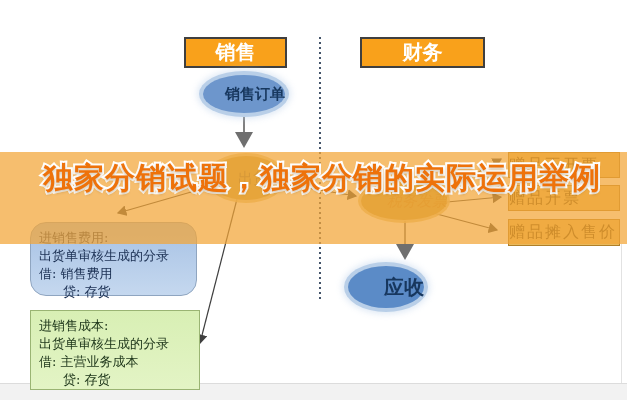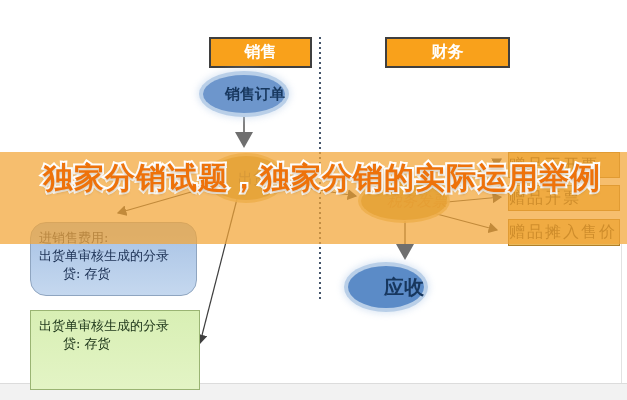--- a/index.html
+++ b/index.html
@@ -2,21 +2,21 @@
 <html><head>
 <meta charset="utf-8">
 <style>
   html,body{margin:0;padding:0;}
   body{width:627px;height:400px;position:relative;overflow:hidden;
        background:#ffffff;font-family:"DejaVu Sans","Liberation Sans",sans-serif;}
   .abs{position:absolute;box-sizing:border-box;}
 
   
   .lane-header{background:#f9a11b;border:2px solid #3f3f3f;color:#ffffff;
-    font-weight:bold;font-size:16px;display:flex;align-items:center;justify-content:center;margin-left:25px;}
+    font-weight:bold;font-size:20px;display:flex;align-items:center;justify-content:center;}
 
   
   .ellipse{border-radius:50%;display:flex;align-items:center;justify-content:flex-end;
     text-align:center;}
   .blue-ellipse{background:#6d96cc;box-shadow:0 0 0 4px #b9cfe8,0 0 6px 6px rgba(185,207,232,.45);
     color:#17375e;font-weight:bold;}
   .tan-ellipse{background:#c8a145;box-shadow:0 0 0 3px rgba(226,198,128,.85);
     font-family:"DejaVu Serif","Liberation Serif",serif;}
 
   
@@ -88,25 +88,28 @@
   <span>税务发票</span>
 </div>
 
 <div class="abs node ellipse blue-ellipse" style="left:348px;top:266px;width:76px;height:42px;font-size:20px;background:#5b8bc7;">
   <span>应收</span>
 </div>
 
 <div class="abs node note note-blue" style="left:30px;top:222px;width:167px;height:74px;border-radius:16px;">
   <span class="line">进销售费用:</span>
   <span class="line">出货单审核生成的分录</span>
+  <span class="line">借: 销售费用</span>
   <span class="line">贷: 存货</span>
 </div>
 
 <div class="abs node note note-green" style="left:30px;top:310px;width:170px;height:80px;">
+  <span class="line">进销售成本:</span>
   <span class="line">出货单审核生成的分录</span>
+  <span class="line">借: 主营业务成本</span>
   <span class="line">贷: 存货</span>
 </div>
 
 <div class="abs node gift-box" style="left:508px;top:152px;width:112px;height:26px;">
   <span>赠品不开票</span>
 </div>
 <div class="abs node gift-box" style="left:508px;top:185px;width:112px;height:26px;font-family:Liberation Mono, monospace;">
   <span>赠品开票</span>
 </div>
 <div class="abs node gift-box" style="left:508px;top:219px;width:112px;height:27px;">

